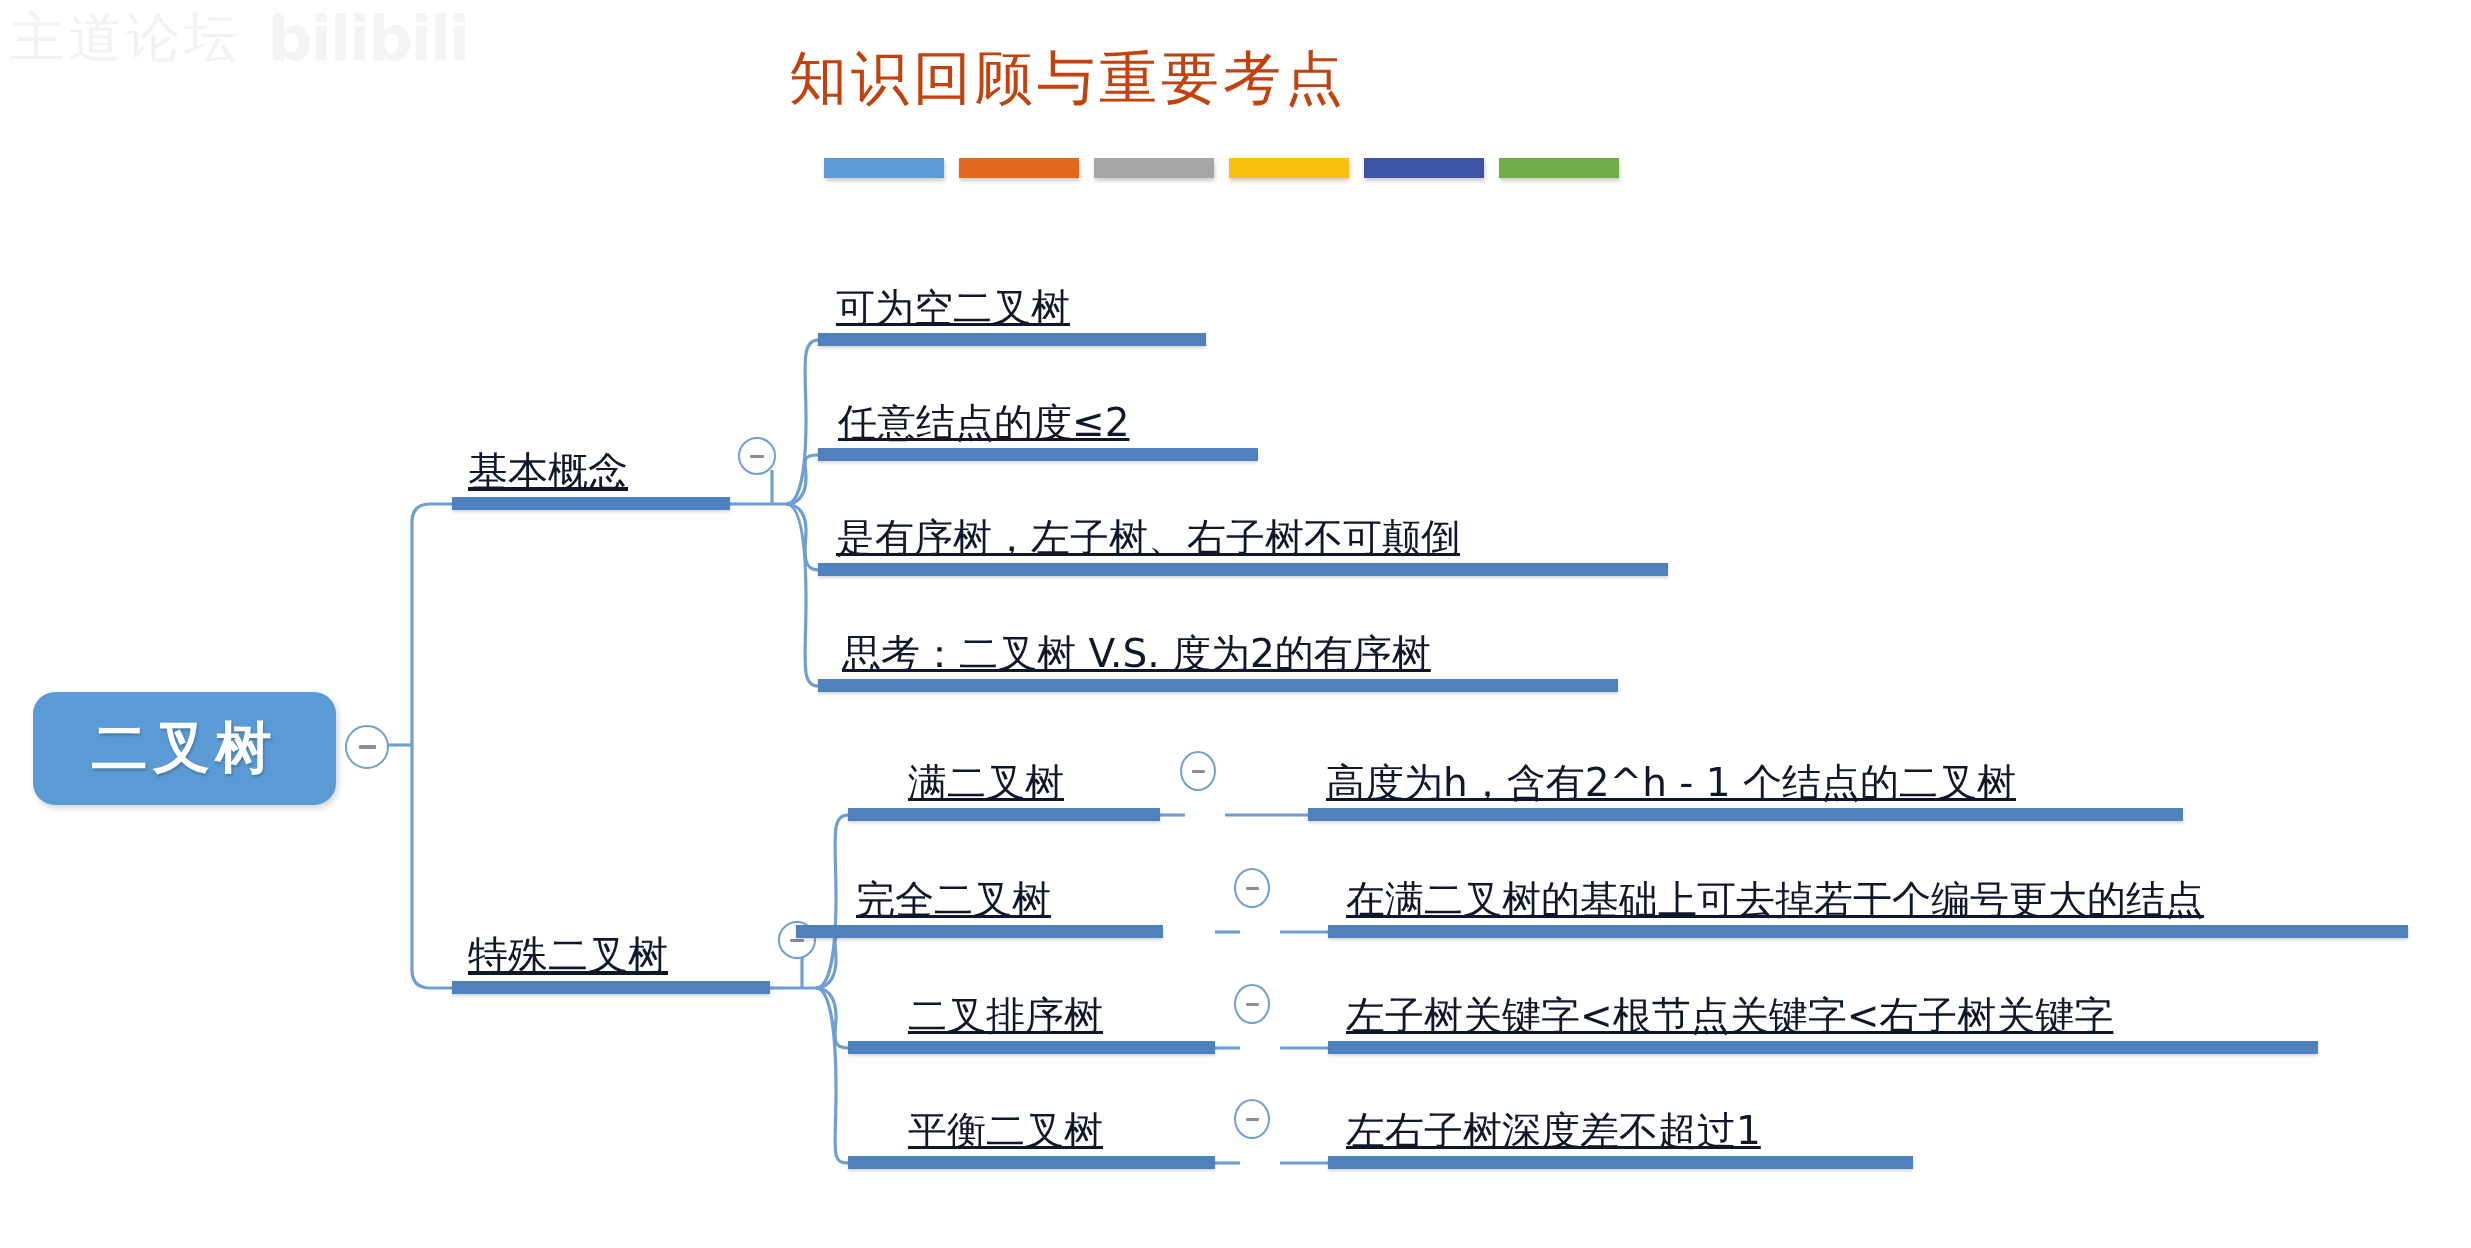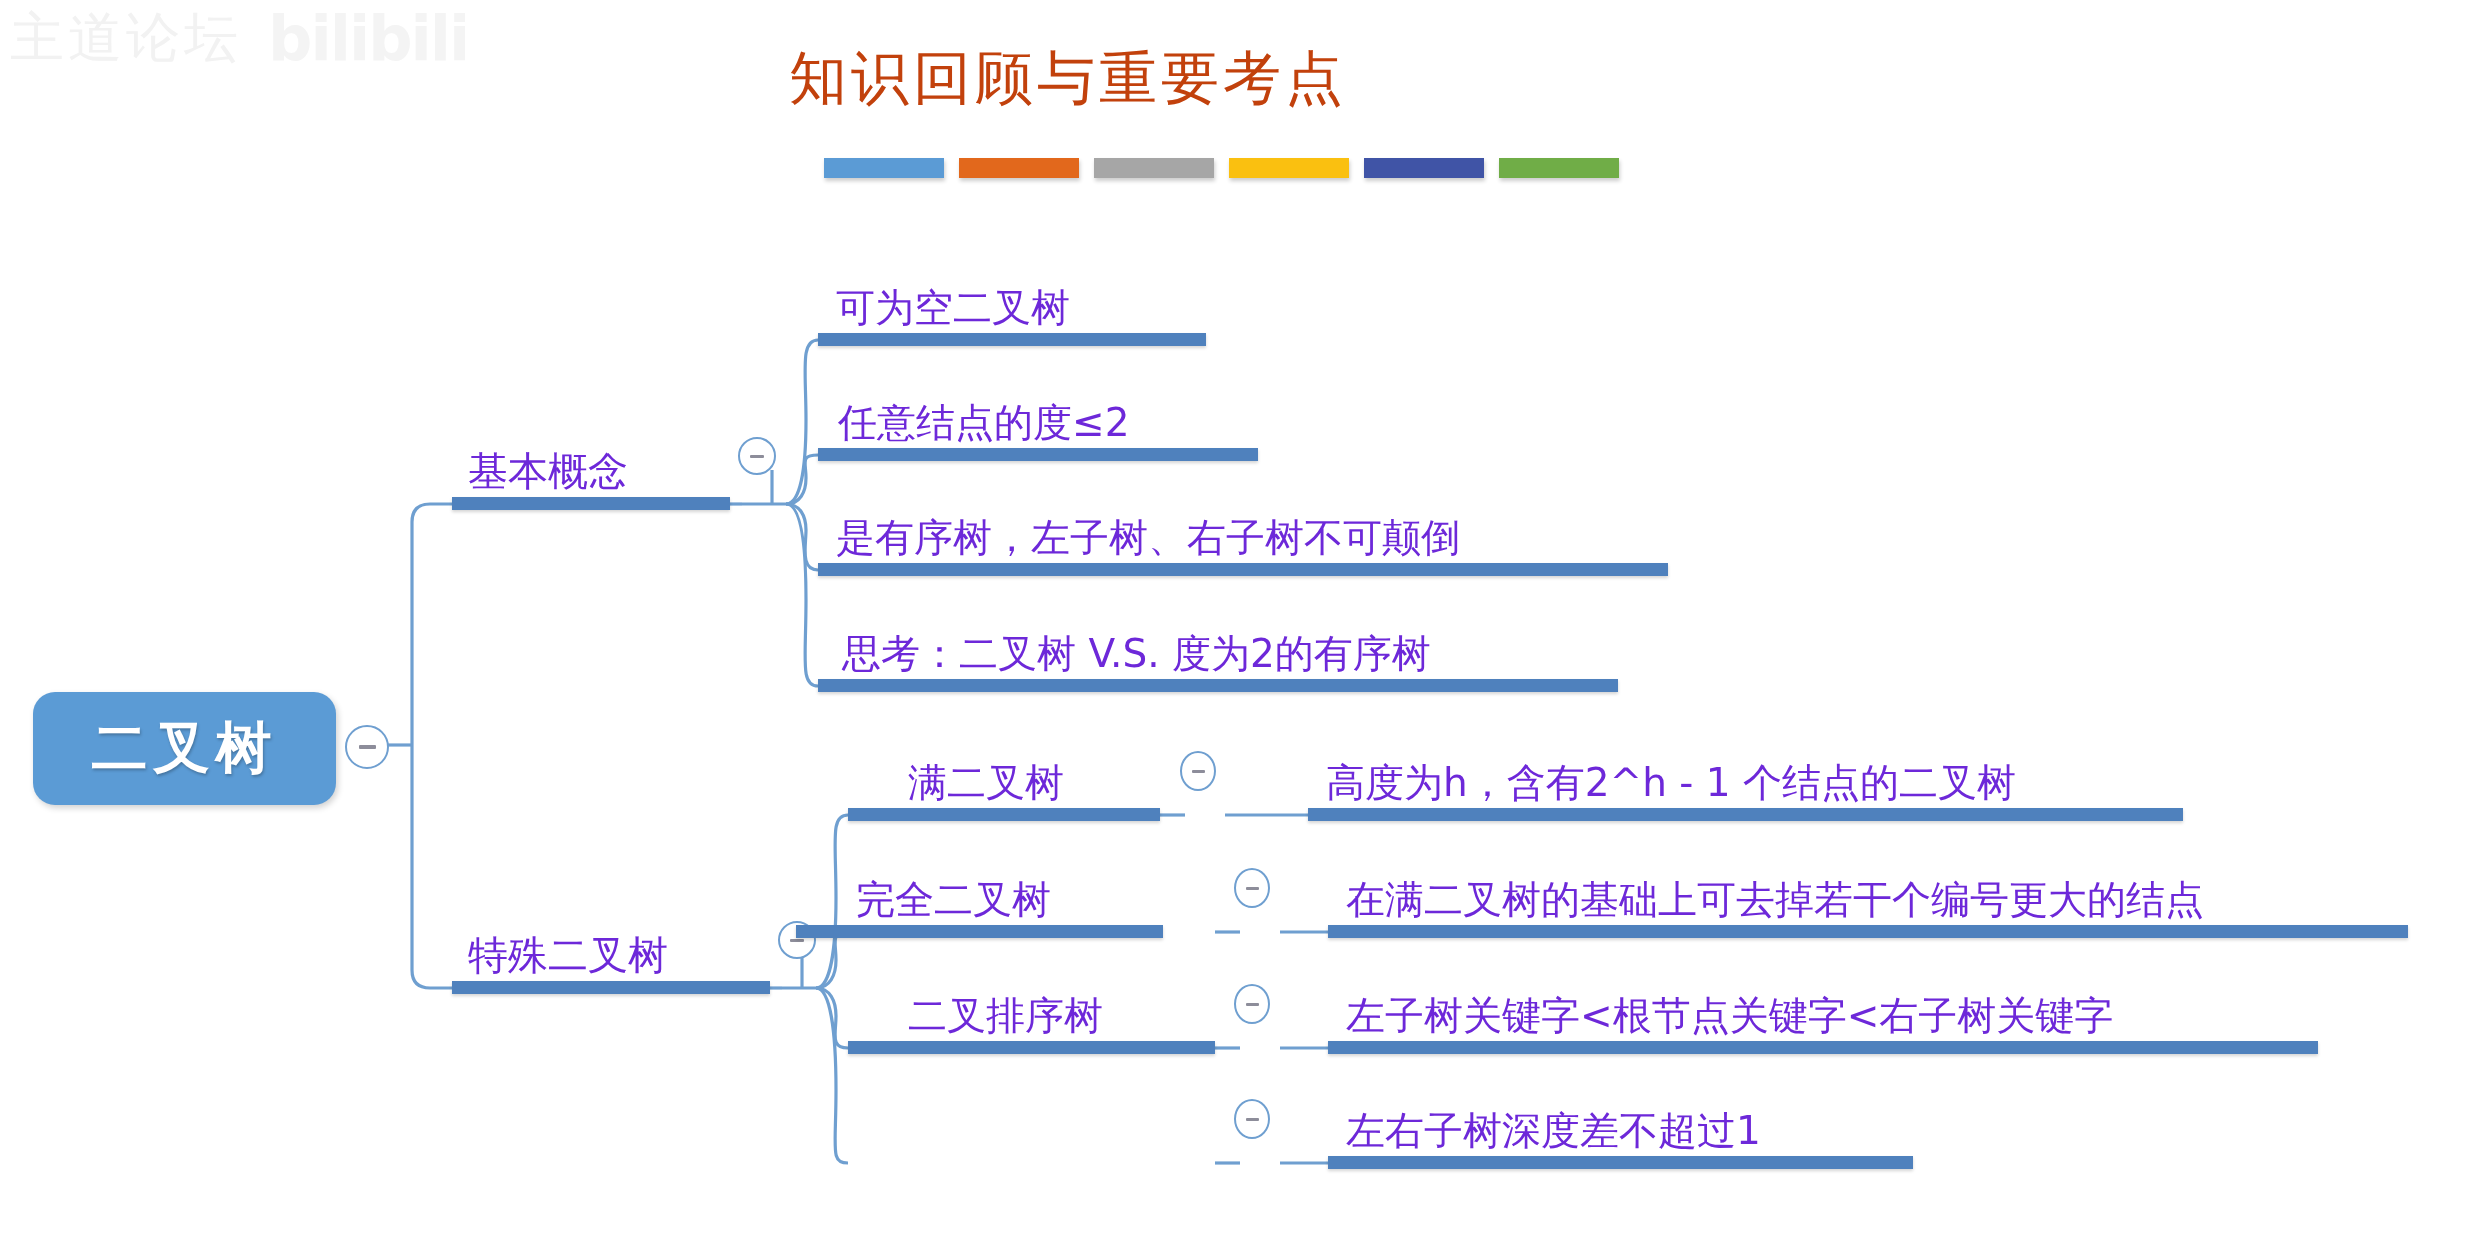--- a/index.html
+++ b/index.html
@@ -57,23 +57,24 @@
     color:#ffffff;font-size:56px;font-weight:bold;letter-spacing:6px;
     font-family:"DejaVu Sans",sans-serif;
     text-shadow:1px 2px 3px rgba(0,0,0,.25);
     white-space:nowrap;
   }
 
   
   .node{position:absolute;}
   .node-text{
     position:absolute;left:0;bottom:11px;
-    font-size:39px;color:#6d28d9;white-space:nowrap;
+    font-size:39px;color:#0f172a;white-space:nowrap;
     font-family:"DejaVu Sans",sans-serif;
     letter-spacing:0px;
+    text-decoration:underline;
   }
   .node-bar{
     position:absolute;left:0;bottom:0;height:13px;
     background:#4f81bd;
     box-shadow:0 2px 3px rgba(0,0,0,.17);
   }
   .node-text.lvl1{font-size:40px;}
 
   
   .toggle{
@@ -223,20 +224,24 @@
     <span class="node-bar" style="width:367px;"></span>
   </div>
   <div class="toggle sm" style="left:1234px;top:984px;">
     <span class="dash"></span>
   </div>
   <div class="node" style="left:1328px;top:974px;width:990px;height:80px;text-align:center;">
     <span class="node-text" style="left:18px;">左子树关键字&lt;根节点关键字&lt;右子树关键字</span>
     <span class="node-bar" style="width:990px;"></span>
   </div>
 
+  <div class="node" style="left:848px;top:1089px;width:367px;height:80px;">
+    <span class="node-text" style="left:60px;">平衡二叉树</span>
+    <span class="node-bar" style="width:367px;"></span>
+  </div>
   <div class="toggle sm" style="left:1234px;top:1099px;">
     <span class="dash"></span>
   </div>
   <div class="node" style="left:1328px;top:1089px;width:585px;height:80px;">
     <span class="node-text" style="left:18px;">左右子树深度差不超过1</span>
     <span class="node-bar" style="width:585px;"></span>
   </div>
 
 </div>
 

